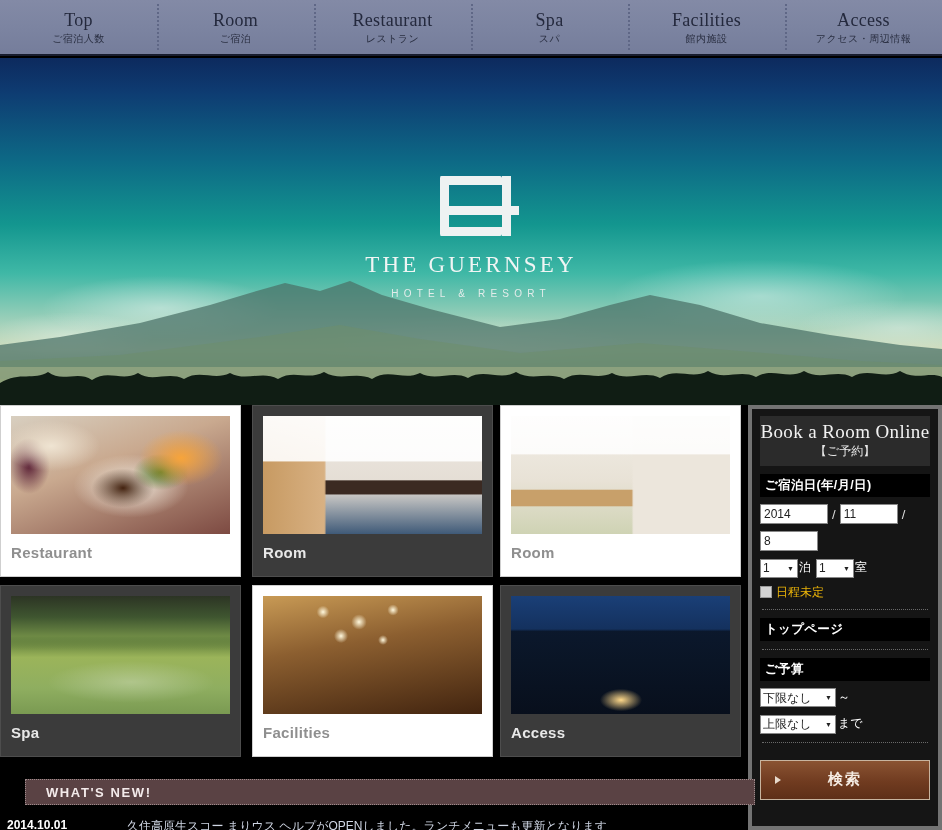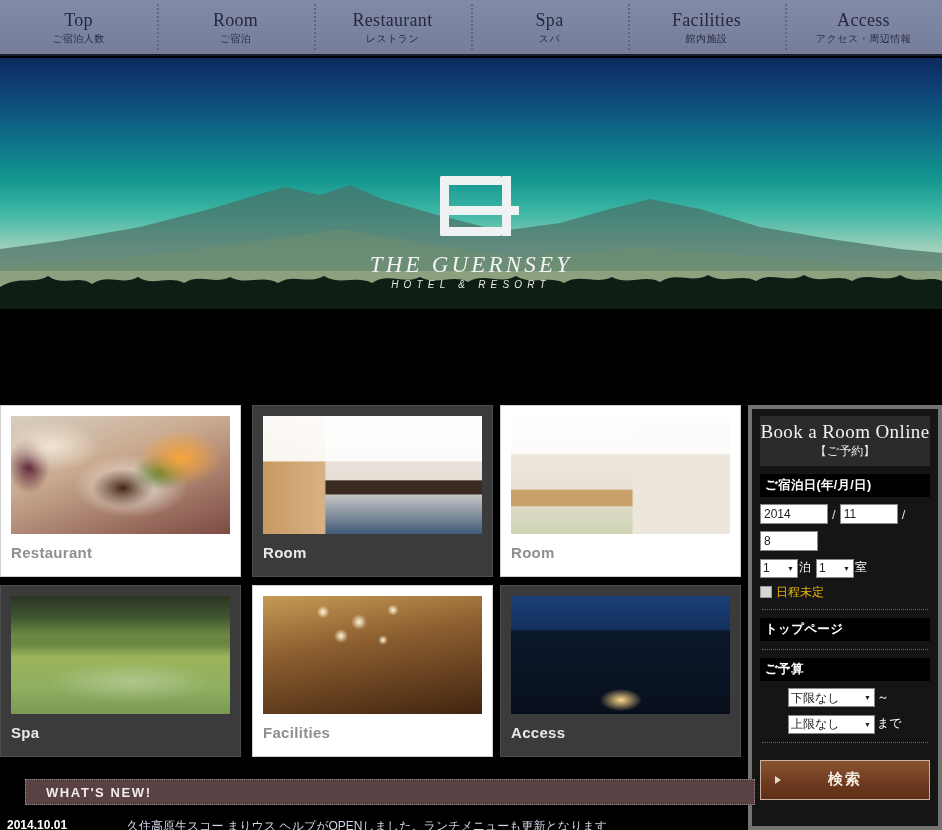--- a/index.html
+++ b/index.html
@@ -44,34 +44,33 @@
     font-size: 10px;
     color: #2a2f42;
     line-height: 14px;
     letter-spacing: .5px;
     margin-top: 1px;
   }
 
   
   .hero {
     position: absolute; top: 58px; left: 0;
-    width: 942px; height: 251px;
+    width: 942px; height: 347px;
     overflow: hidden;
     background: linear-gradient(180deg,
        #0d2a5e 0%,
        #0e3c72 10%,
        #0d6a86 30%,
        #13968f 48%,
        #3fb8a6 62%,
        #9fd0ba 76%,
        #cfdcbc 84%,
        #b9c9a6 90%,
        #8fa482 96%,
        #4e6242 100%);
-    font-style: italic;
   }
   .hero-sky-clouds {
     position: absolute; left: 0; top: 190px; width: 942px; height: 130px;
     background:
       radial-gradient(ellipse 170px 46px at 160px 60px, rgba(255,255,255,.42), rgba(255,255,255,0) 70%),
       radial-gradient(ellipse 120px 34px at 70px 88px, rgba(255,255,255,.34), rgba(255,255,255,0) 70%),
       radial-gradient(ellipse 210px 52px at 760px 48px, rgba(255,255,255,.40), rgba(255,255,255,0) 70%),
       radial-gradient(ellipse 150px 40px at 900px 80px, rgba(255,255,255,.32), rgba(255,255,255,0) 70%),
       radial-gradient(ellipse 230px 40px at 470px 96px, rgba(255,255,255,.22), rgba(255,255,255,0) 72%);
     pointer-events: none;
@@ -104,21 +103,21 @@
     position: absolute; left: -4px; top: 21px;
     width: 74px; height: 9px; background: #eef2f2;
   }
   .logo-name {
     margin-top: 16px;
     font-family: "Liberation Serif", serif;
     font-size: 23px; color: #f0f5f4;
     letter-spacing: 3.2px;
   }
   .logo-sub {
-    margin-top: 1px;
+    margin-top: 10px;
     font-size: 10px; color: #e3ecea;
     letter-spacing: 5.2px;
     text-align: center;
   }
 
   
   .tiles {
     position: absolute; left: 0; top: 405px;
     width: 745px; height: 365px;
   }
@@ -249,21 +248,21 @@
     -webkit-appearance: none; appearance: none;
   }
   .selwrap { position: relative; display: inline-block; }
   .selwrap::after {
     content: "▼"; position: absolute; right: 4px; top: 50%;
     transform: translateY(-50%); font-size: 7px; color: #222;
     pointer-events: none;
   }
   .sel.sm { width: 38px; padding-right: 13px; }
   .sel.md { width: 42px; padding-right: 13px; }
-  .sel.lg { width: 87px; padding-right: 14px; margin-left: 28px; }
+  .sel.lg { width: 76px; padding-right: 14px; }
   .unit { color: #fff; font-size: 12px; margin: 0 5px 0 2px; }
   .unit.tight { margin-left: 1px; }
   .chkline { display: flex; align-items: center; margin-top: 6px; }
   .chk {
     width: 12px; height: 12px; background: #d4d4d4;
     border: 1px solid #9a9a9a; margin-right: 4px;
     -webkit-appearance: none; appearance: none;
   }
   .chklbl { color: #eab308; font-size: 12px; }
   .lbl { color: #fff; font-size: 12px; margin-right: 4px; }

